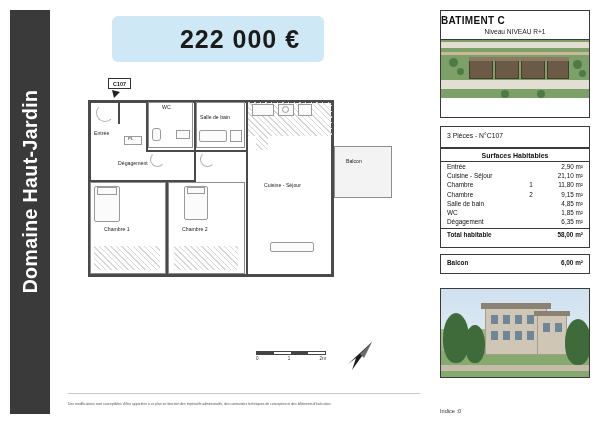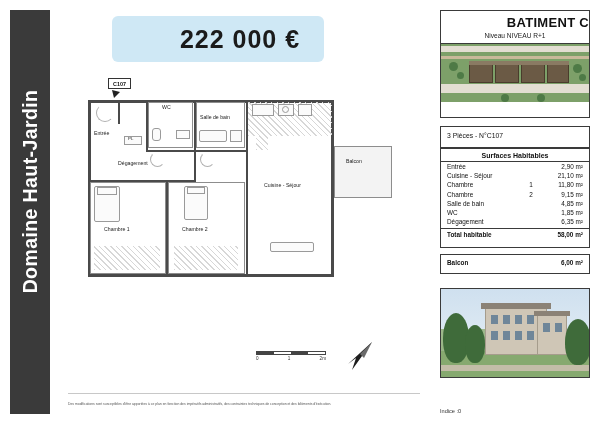--- a/index.html
+++ b/index.html
@@ -145,22 +145,22 @@
     left: 440px; top: 10px;
     width: 150px; height: 404px;
   }
   .panel {
     position: absolute;
     left: 0; width: 150px;
     border: 1px solid #3a3a3a;
     background: #ffffff;
   }
   .panel-head {
-    text-align: right;
-    font-size: 13px;
+    text-align: left;
+    font-size: 10px;
     font-weight: bold;
     color: #111;
     padding: 4px 0 2px;
     letter-spacing: 0.3px;
   }
   .panel-sub {
     text-align: center;
     font-size: 6.6px;
     color: #222;
     padding-bottom: 4px;

